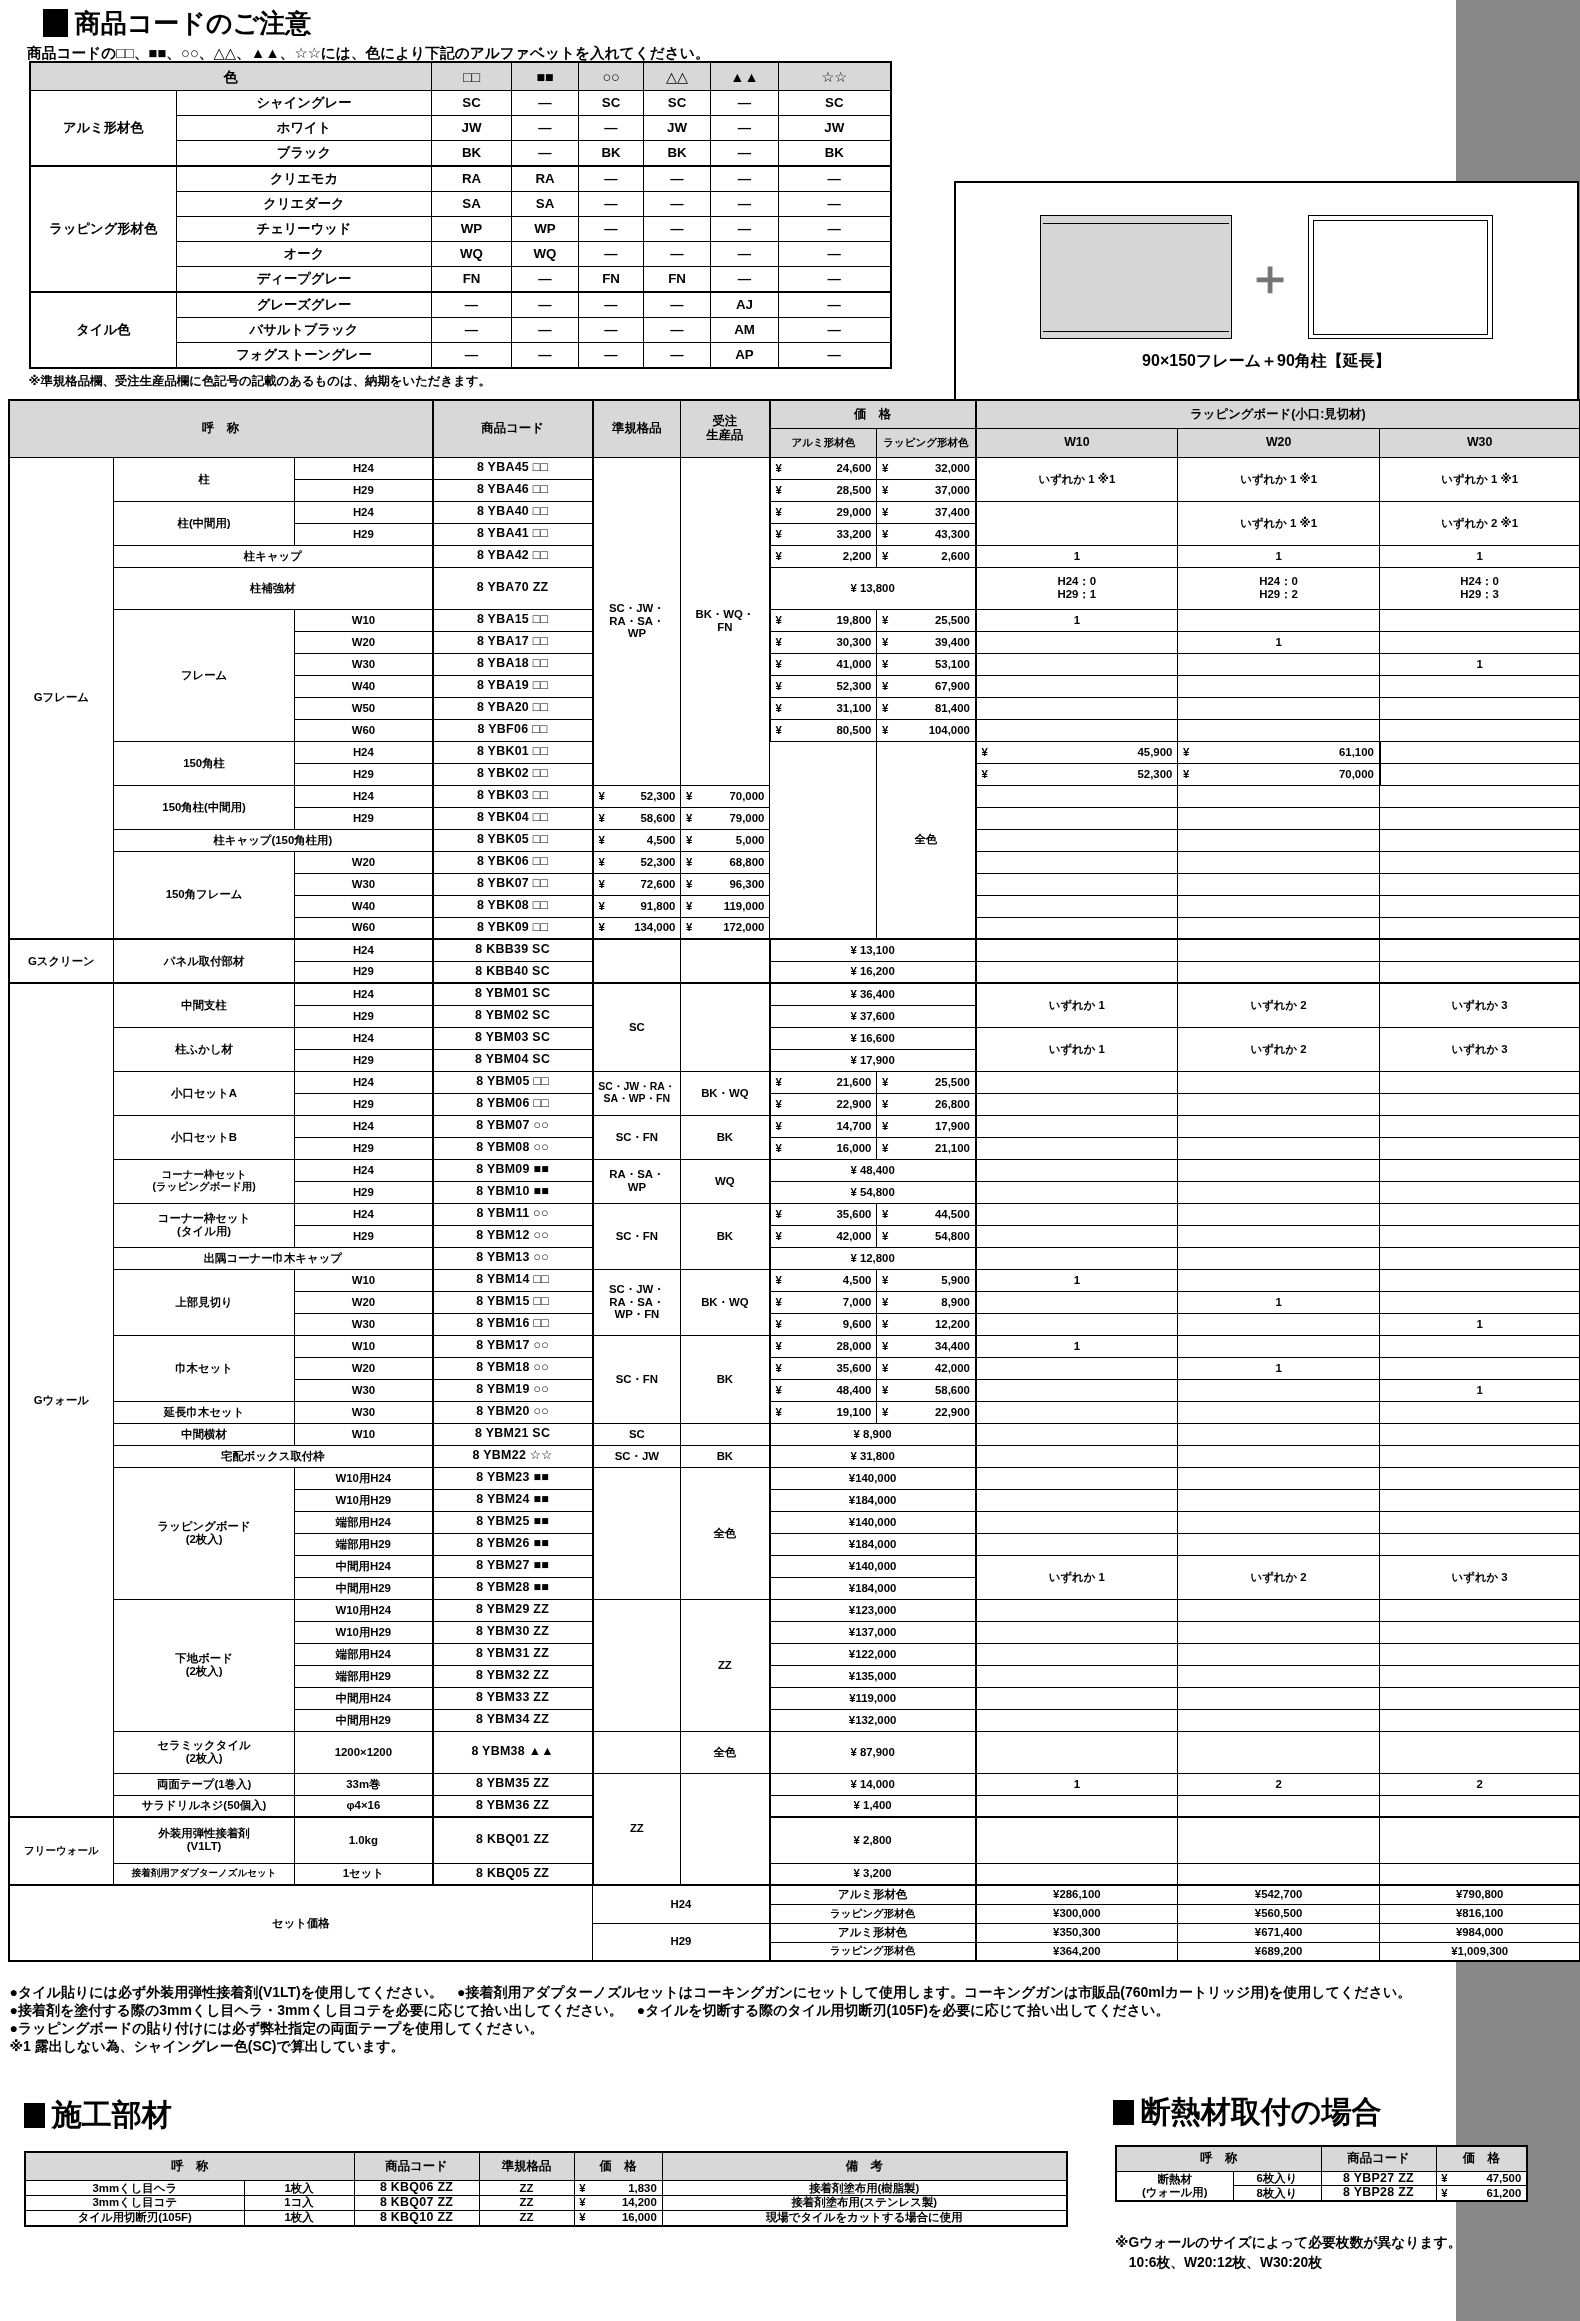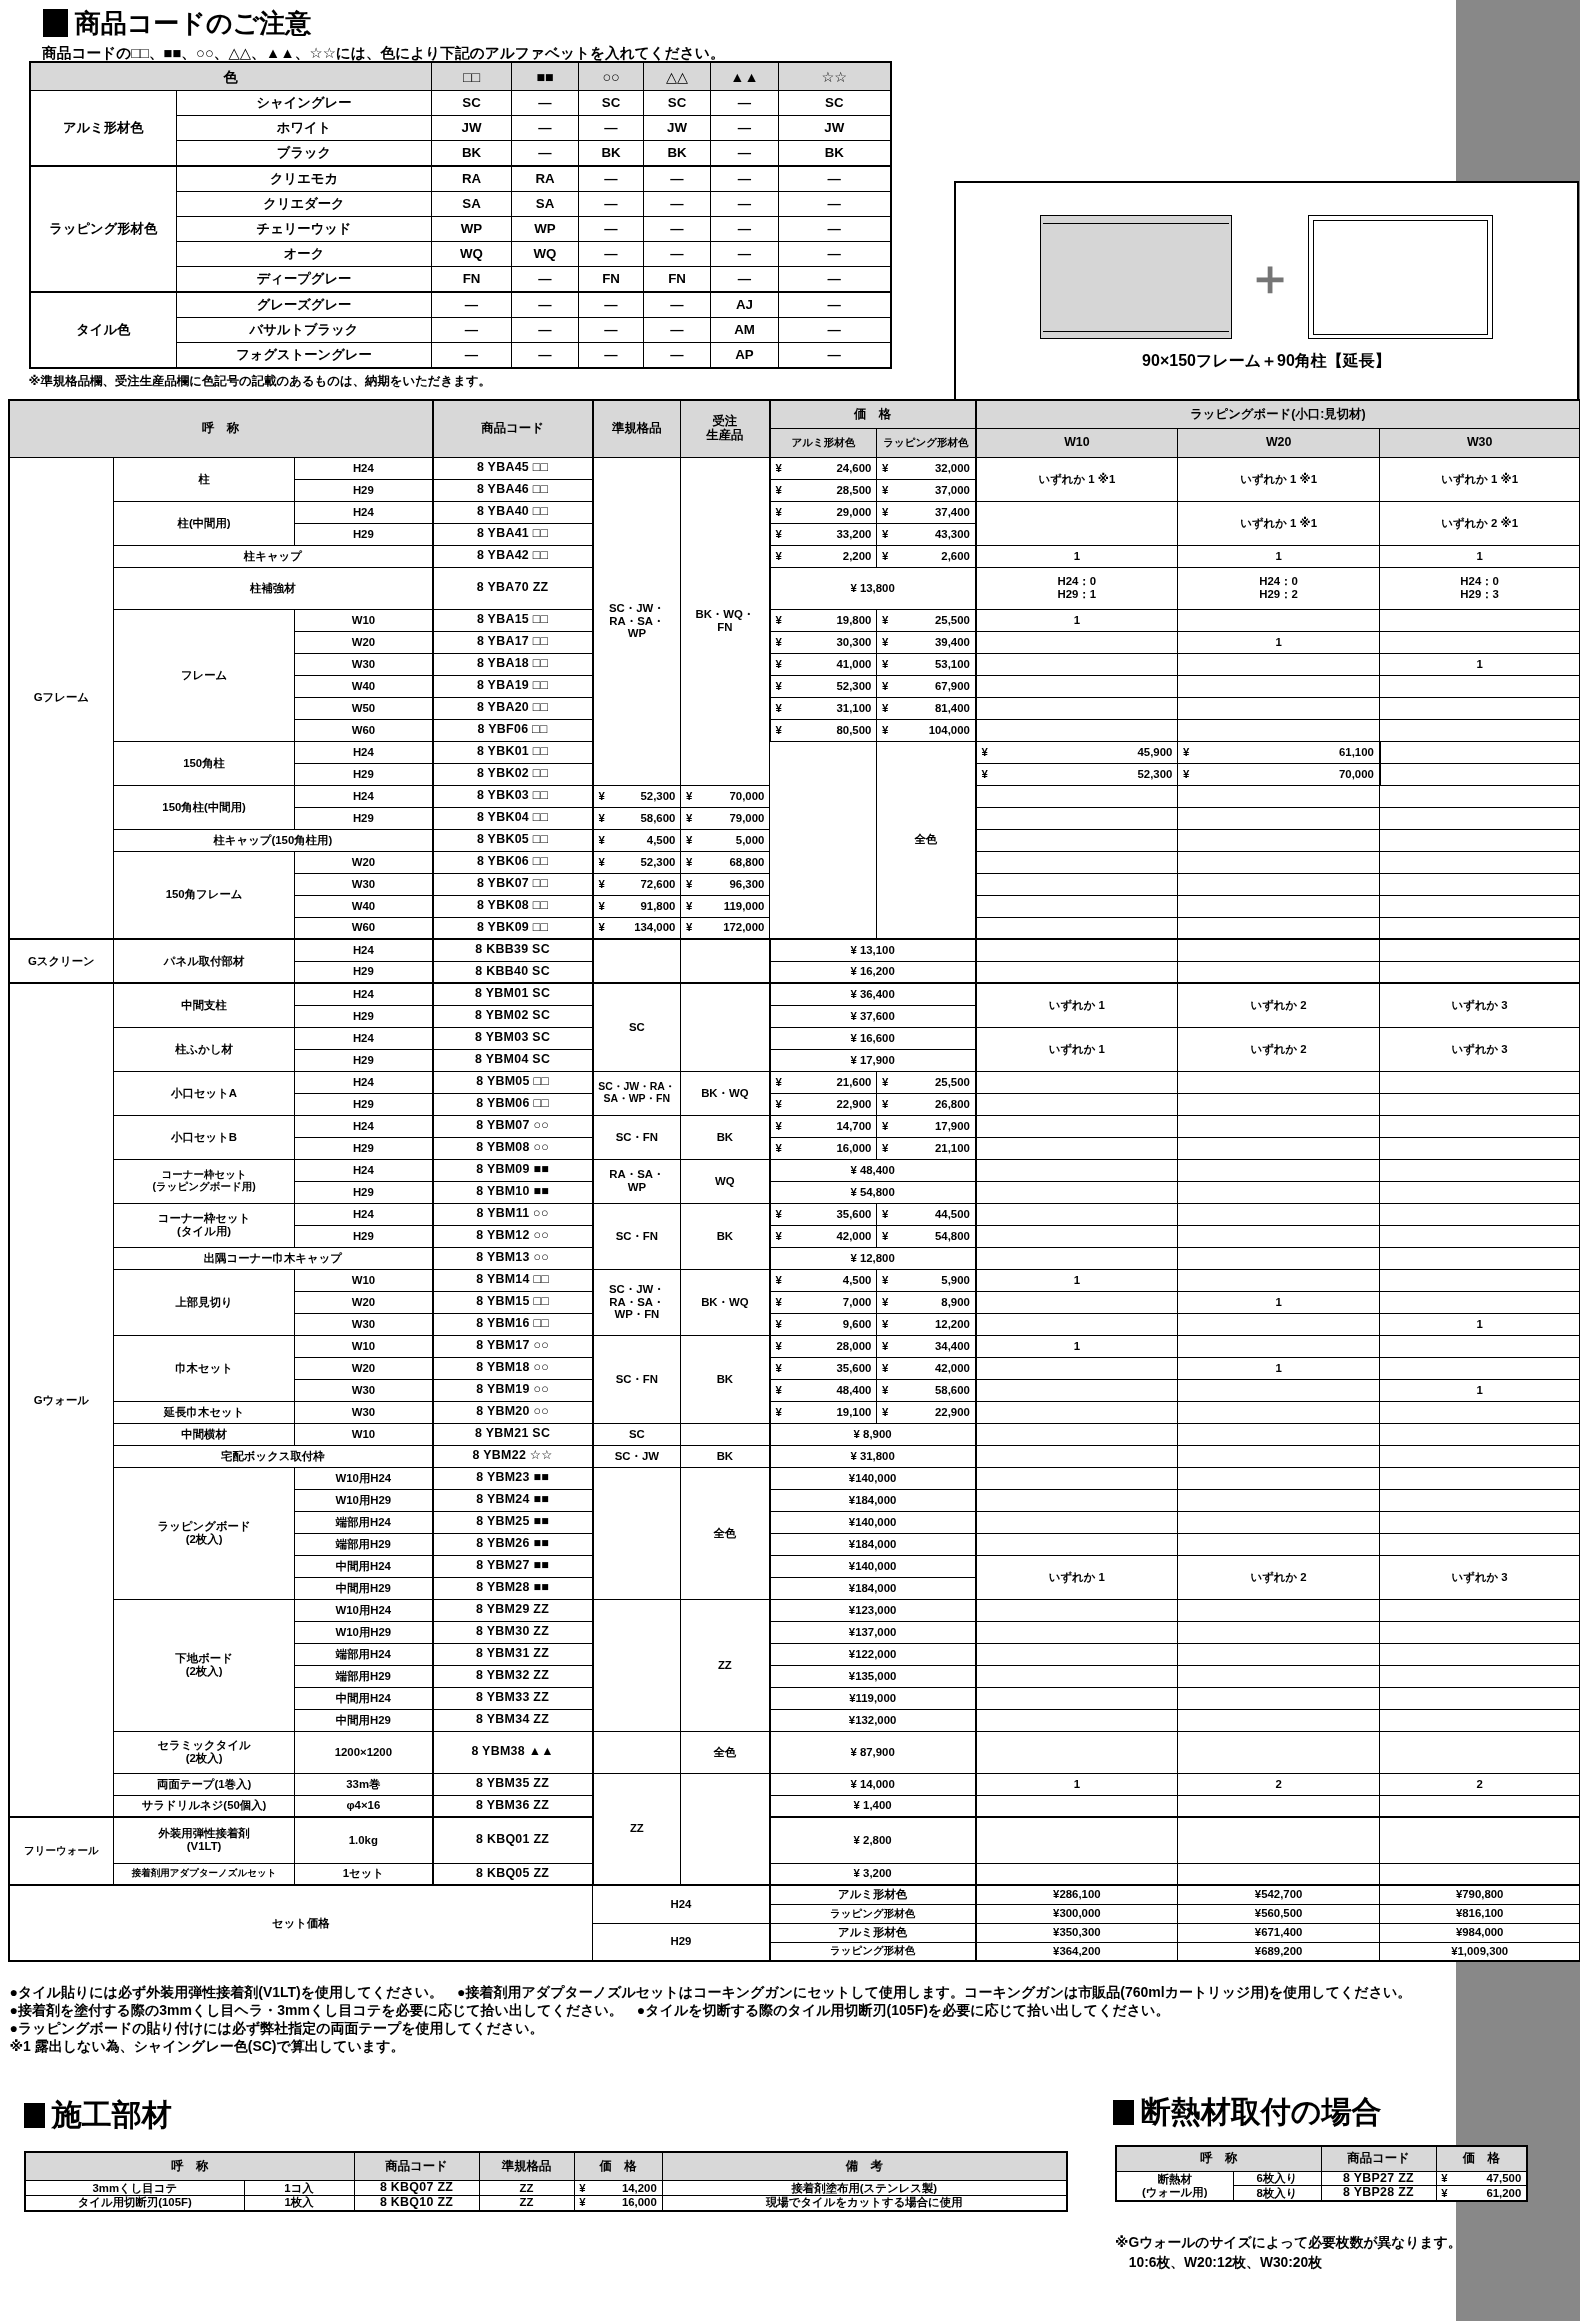--- a/index.html
+++ b/index.html
@@ -59,21 +59,21 @@
 </head>
 <body>
 
 <div id="page">
 
   <div class="abs sec-title t-main" style="left:43px; top:5.7px;">
     <span class="sq"></span>
     <span>商品コードのご注意</span>
   </div>
 
-  <div class="abs subtitle" style="left:42px; top:44px;">商品コードの□□、■■、○○、△△、▲▲、☆☆には、色により下記のアルファベットを入れてください。</div>
+  <div class="abs subtitle" style="left:27px; top:44px;">商品コードの□□、■■、○○、△△、▲▲、☆☆には、色により下記のアルファベットを入れてください。</div>
 
   <div class="abs" style="left:28.5px; top:61px;">
       <table id="color-table" style="width: 861px;">
         <colgroup>
           <col style="width: 147px;">
           <col style="width: 255px;">
           <col style="width: 80px;">
           <col style="width: 67px;">
           <col style="width: 65px;">
           <col style="width: 67px;">
@@ -889,20 +889,28 @@
         </colgroup>
         <tbody>
           <tr style="height: 28.5px;">
             <td colspan="2" class="h">呼　称</td>
             <td class="h">商品コード</td>
             <td class="h">準規格品</td>
             <td class="h">価　格</td>
             <td class="h">備　考</td>
           </tr>
           <tr>
+            <td>3mmくし目ヘラ</td>
+            <td>1枚入</td>
+            <td class="code">8 KBQ06 ZZ</td>
+            <td>ZZ</td>
+            <td class="m"><div class="mny"><span>¥</span><span>1,830</span></div></td>
+            <td>接着剤塗布用(樹脂製)</td>
+          </tr>
+          <tr>
             <td>3mmくし目コテ</td>
             <td>1コ入</td>
             <td class="code">8 KBQ07 ZZ</td>
             <td>ZZ</td>
             <td class="m"><div class="mny"><span>¥</span><span>14,200</span></div></td>
             <td>接着剤塗布用(ステンレス製)</td>
           </tr>
           <tr>
             <td>タイル用切断刃(105F)</td>
             <td>1枚入</td>

